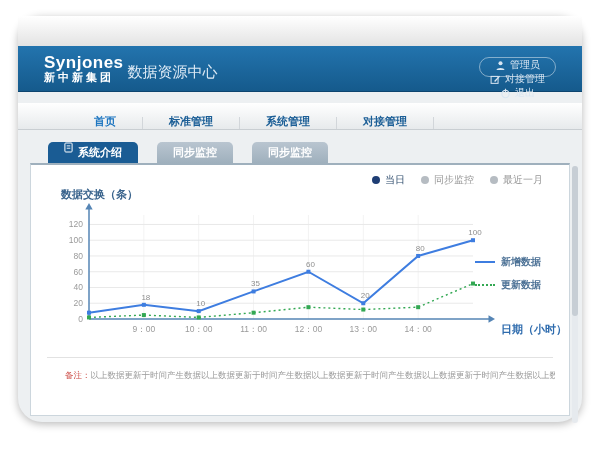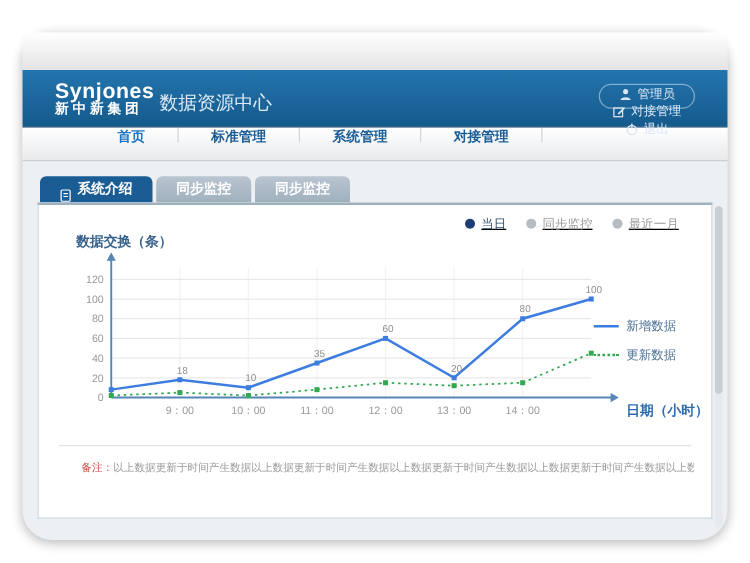--- a/index.html
+++ b/index.html
@@ -1,73 +1,73 @@
 <!DOCTYPE html>
 <html style="--header-blue: #1b6aa5; --accent-blue: #1a5c94; --line-blue: #3e7de0; --line-green: #33a853; --note-red: #cc4a44; --axis-blue: #5585b5;"><head>
 <meta charset="utf-8">
 <style>
   * { margin:0; padding:0; box-sizing:border-box; }
   html,body { width:600px; height:450px; background:#fff; overflow:hidden;
               font-family:"Liberation Sans","DejaVu Sans",sans-serif; }
-  .page { position:absolute; left:18px; top:26px; width:564px; height:406px;
+  .page { position:absolute; left:18px; top:16px; width:564px; height:406px;
           box-shadow:0 2px 9px rgba(0,0,0,.28); background:#edf0f2;border-radius:24px; }
   .page-top-glow { height:30px; background:linear-gradient(#ffffff,#e3e3e3); }
 
   
   header { height:46px; background:linear-gradient(#2374ae,#155a8c);
            border-bottom:1px solid #0d456f; position:relative;
            display:flex; align-items:center; }
   .logo { margin-left:26px; color:#fff; line-height:1.05; }
   .logo-main { font-size:17px; font-weight:bold; letter-spacing:.5px; }
   .logo-sub { font-size:11px; font-weight:bold; letter-spacing:3px; }
   .app-title { color:#ddeaf5; font-size:15px; margin-left:4px; margin-top:8px; }
   .userbar { position:absolute; right:26px; top:11px; height:20px;
              border:1px solid rgba(255,255,255,.45); border-radius:10px;
              display:flex; align-items:center; padding:0 10px; color:#d9e6f2;flex-direction:column; }
   .user-item { display:flex; align-items:center; gap:4px; font-size:10px; cursor:pointer; }
   .user-item svg { width:11px; height:11px; }
   .ubar-sep { width:1px; height:10px; background:rgba(255,255,255,.35); margin:0 10px; }
 
   
   nav { height:27px; background:linear-gradient(#ffffff,#e7eaec);
-        border-bottom:1px solid #c9ced2; display:flex; align-items:flex-start;
-        padding-left:50px; }
+        border-bottom:1px solid #c9ced2; display:flex; align-items:flex-end;
+        padding-left:50px;margin-top:11px; }
   .nav-item { font-size:11px; font-weight:bold; color:#1b5e96; padding:0 26px;
               text-decoration:none; cursor:pointer; }
   .nav-item.active { color:#1e76c0; }
   .nav-sep { width:1px; height:12px; background:#d2d6da; }
 
   
   .content { position:relative; height:303px; }
   .tabs { display:flex; padding:12px 0 0 14px; height:33px; }
   .tab { height:21px; line-height:21px; padding:0 16px; margin-right:3px;
          border-radius:5px 5px 0 0; font-size:11px; font-weight:bold; color:#fff;
          background:linear-gradient(#b9c5d0,#9fb0bd); cursor:pointer;
-         display:flex; align-items:flex-end; gap:5px; }
+         display:flex; align-items:flex-start; gap:5px;margin-left:16px; }
   .tab.active { background:var(--accent-blue,#1a5c94); }
   .tab-icon svg { width:9px; height:11px; display:block; }
 
   
   .panel { position:relative; margin:0 12px; width:540px; height:253px;
            background:#fff; border:1px solid #ccd6dd; border-top:2px solid #9fb0bd; }
-  .radio-group { position:absolute; top:8px; right:26px; display:flex; gap:16px;text-decoration:underline; }
+  .radio-group { position:absolute; top:8px; right:26px; display:flex; gap:16px; }
   .radio-item { display:flex; align-items:center; gap:5px; font-size:10px;
                 color:#999; cursor:pointer; }
   .radio-dot { width:8px; height:8px; border-radius:50%; background:#b6bcc2; }
   .radio-item.selected { color:#2c4a6b; }
   .radio-item.selected .radio-dot { background:#1e3d74; }
   .ylabel { position:absolute; top:22px; left:30px; font-size:11px;
             font-weight:bold; color:#39638c; }
   #chart-svg { position:absolute; top:36px; left:10px; }
   .tick { font-size:8.5px; fill:#9a9a9a; }
   .plabel { font-size:8px; fill:#8f8f8f; }
   .xlabel { font-size:11px; font-weight:bold; fill:#2f6cae; }
   .legend { position:absolute; top:90px; right:28px; }
   .legend-item { display:flex; align-items:center; gap:6px; font-size:10px;
-                 color:#4d7296; margin-bottom:9px; cursor:pointer; }
+                 color:#4d7296; margin-bottom:9px; cursor:pointer;font-weight:bold; }
   .swatch { width:20px; height:0; }
   .swatch.solid { border-top:2px solid var(--line-blue,#3e7de0); }
   .swatch.dotted { border-top:2px dotted var(--line-green,#33a853); }
   .divider { position:absolute; top:192px; left:16px; right:16px; height:1px;
              background:#e2e2e2; }
   .note { position:absolute; top:205px; left:34px; right:14px; font-size:8.5px;
           color:#9b9b9b; white-space:nowrap; overflow:hidden; }
   .note-prefix { color:var(--note-red,#cc4a44); }
 
   

